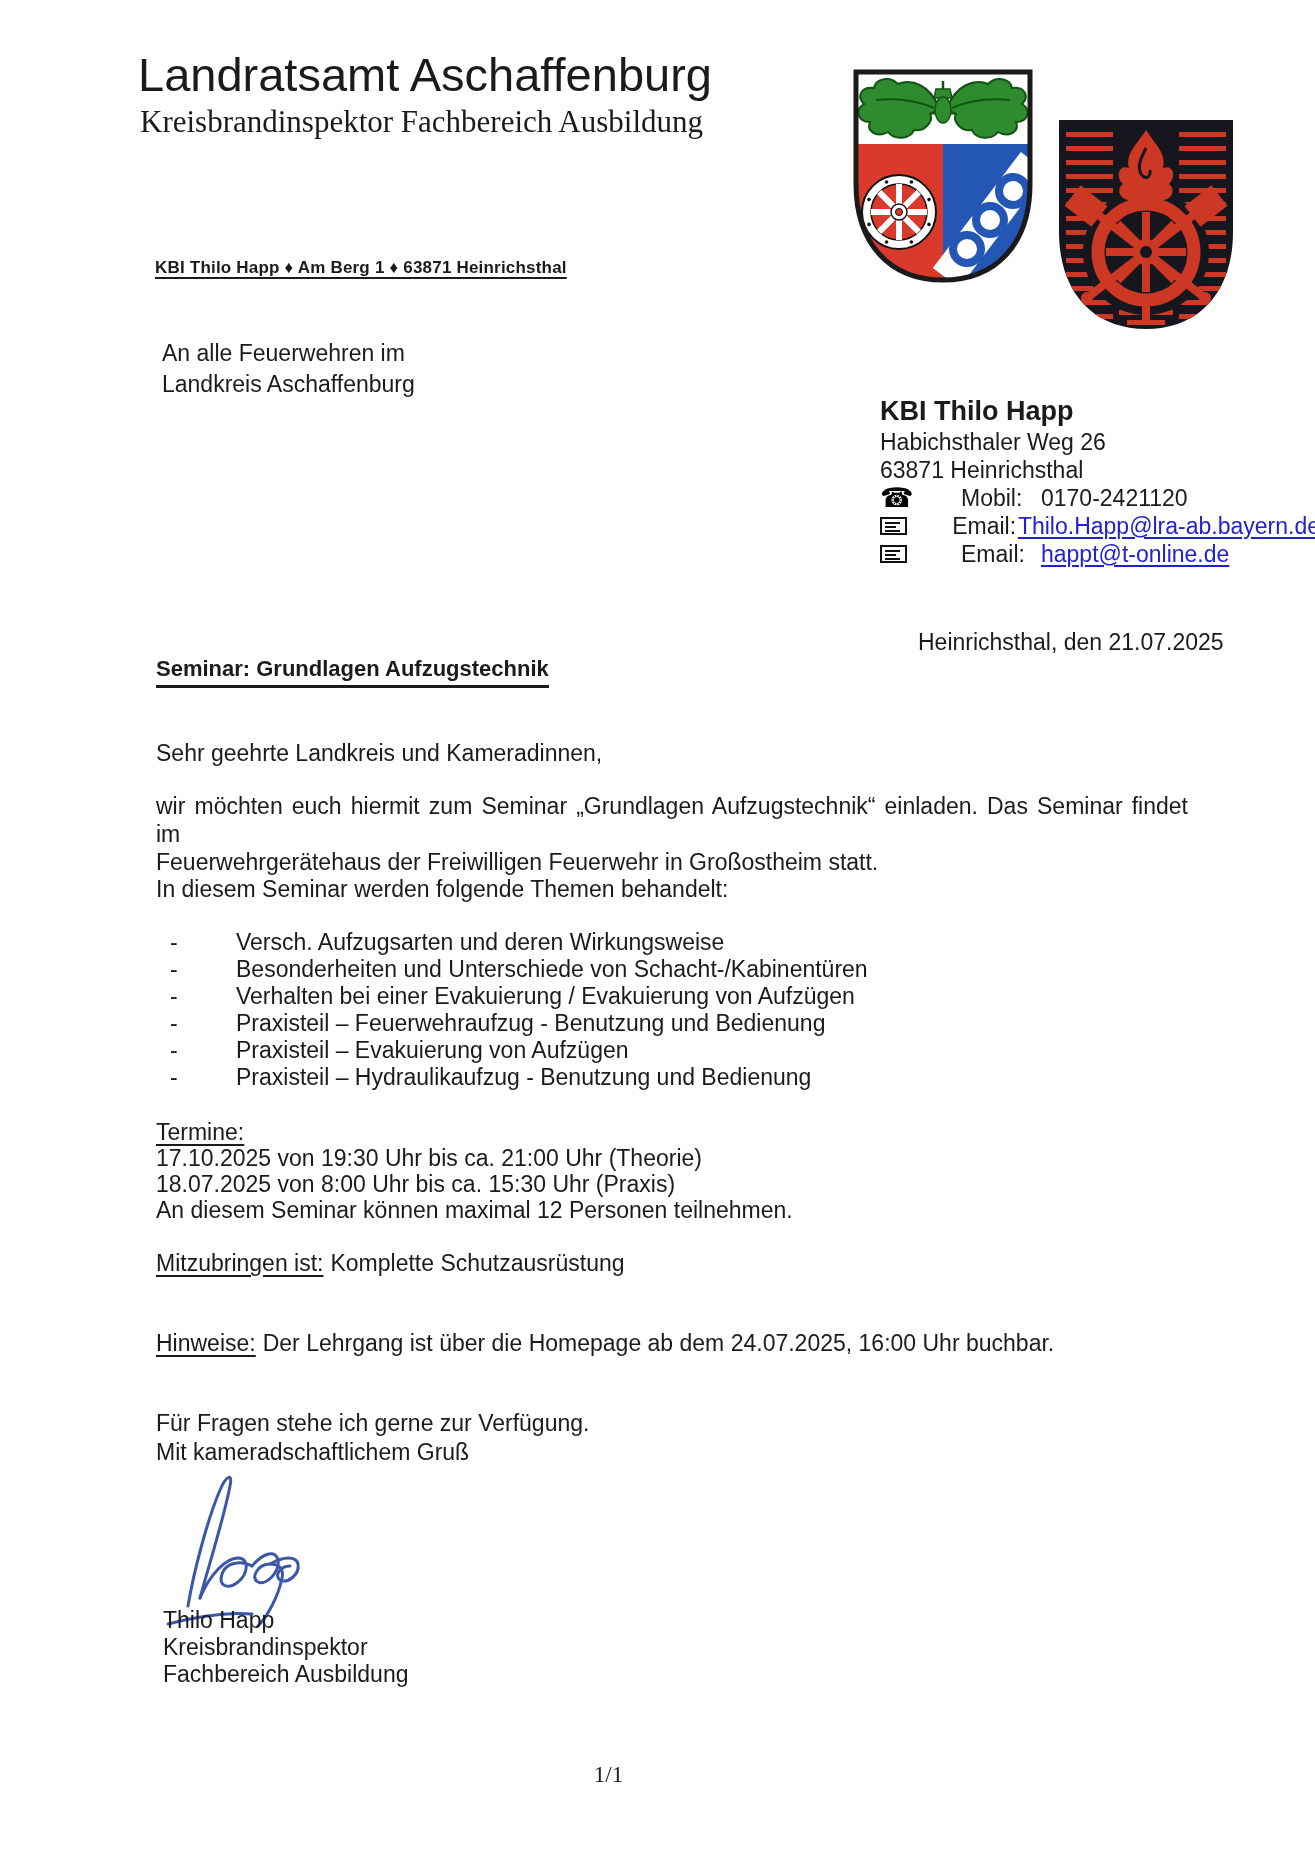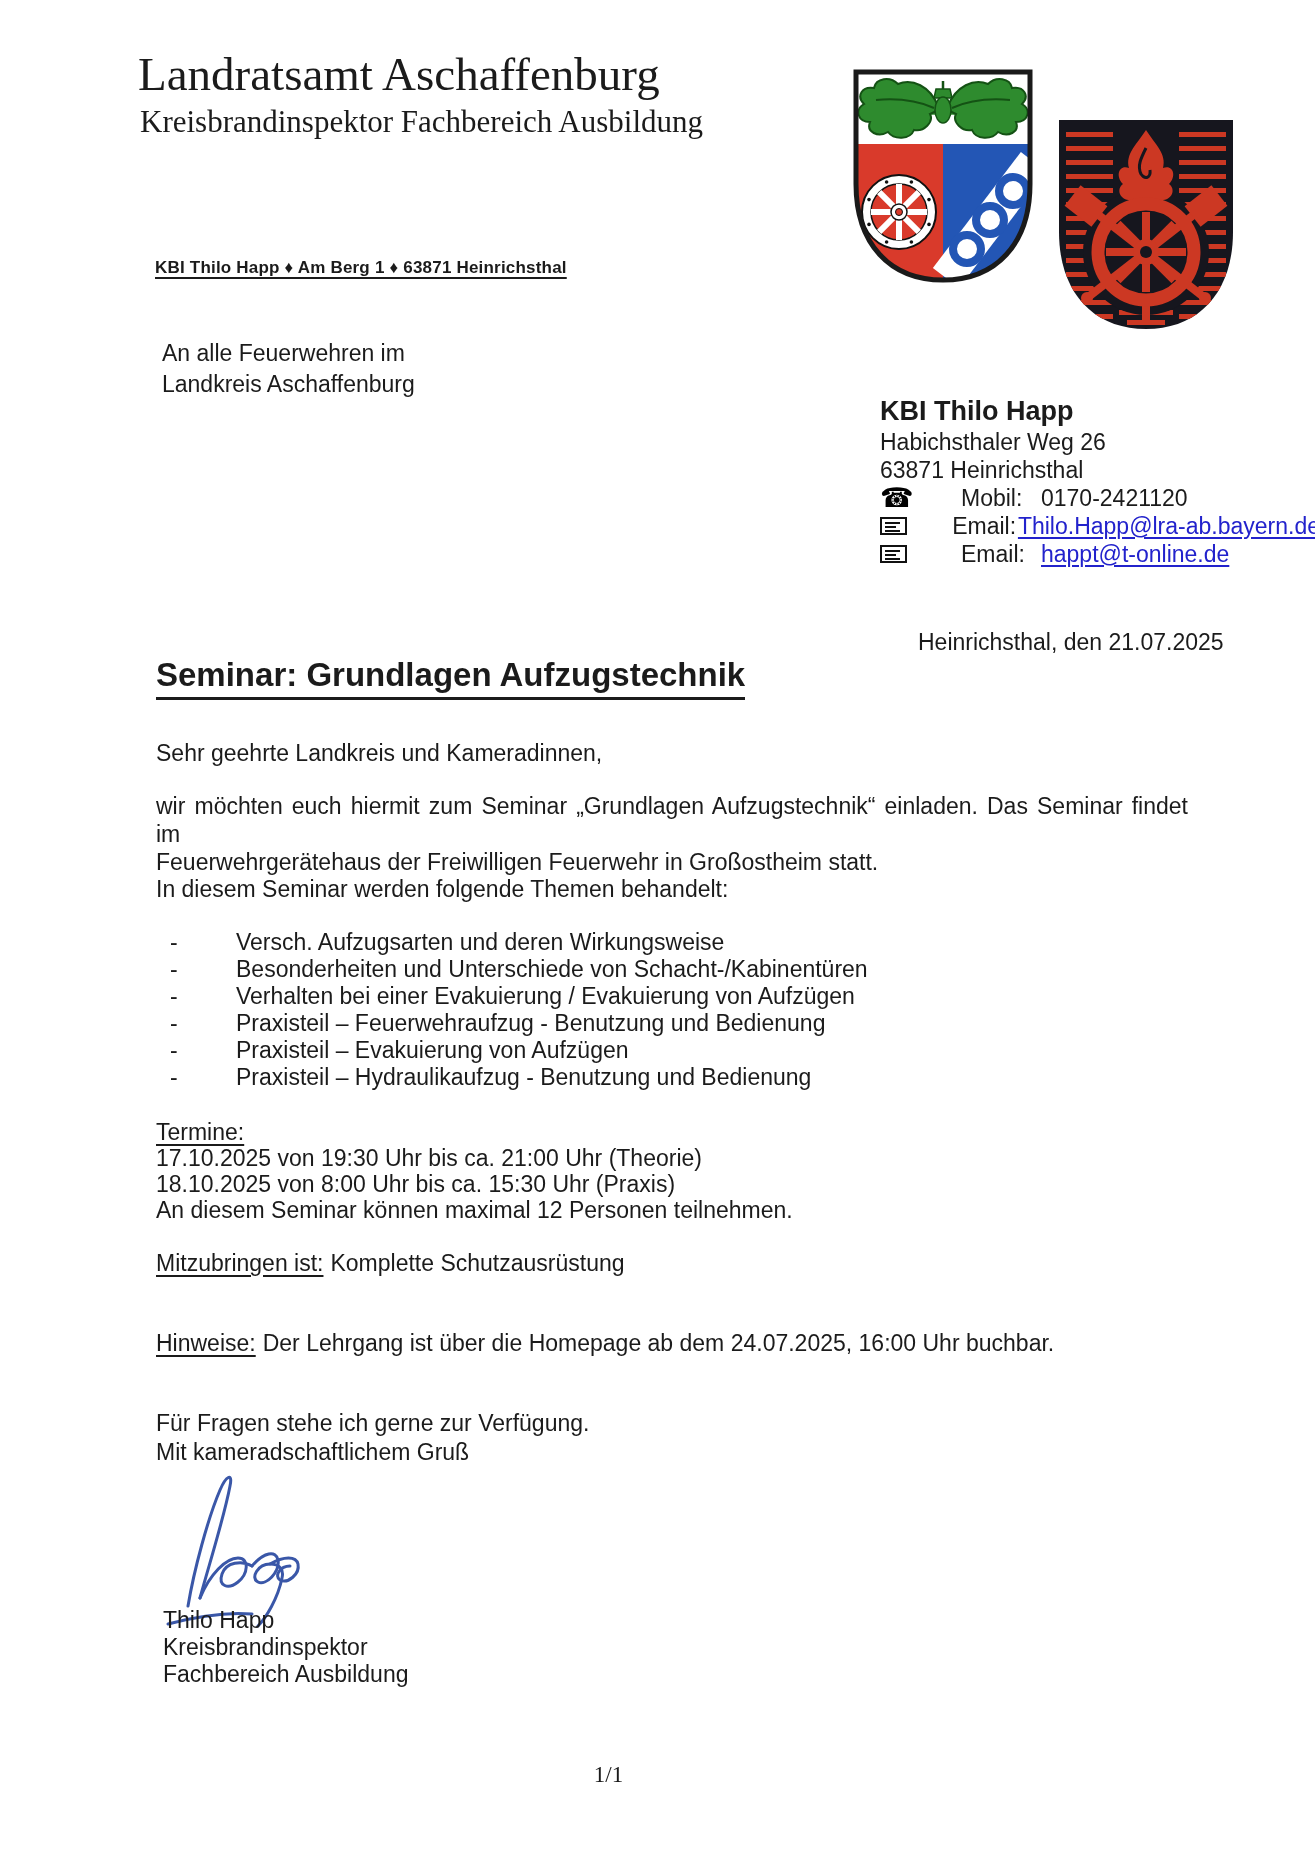--- a/index.html
+++ b/index.html
@@ -13,21 +13,21 @@
     --emblem-black:#16161e;
     --ink:#1b1b1b;
   }
   html,body{margin:0;padding:0;background:#ffffff;}
   .page{
     position:relative;width:1315px;height:1871px;margin:0 auto;background:#fff;
     font-family:"Liberation Sans",sans-serif;color:var(--ink);overflow:hidden;
   }
   .abs{position:absolute;}
 
-  .lh-title{left:138px;top:50px;font-family:Liberation Serif, serif;font-size:47px;line-height:1.05;white-space:nowrap;}
+  .lh-title{left:138px;top:50px;font-family:Liberation Sans, sans-serif;font-size:47px;line-height:1.05;white-space:nowrap;}
   .lh-subtitle{left:140px;top:104px;font-family:"Liberation Serif",serif;font-size:31px;white-space:nowrap;}
 
   .sender-line{
     left:155px;top:258px;font-size:17px;font-weight:700;letter-spacing:.2px;white-space:nowrap;
     text-decoration:underline;text-decoration-thickness:1.5px;text-underline-offset:4px;
   }
 
   .recipient{left:162px;top:338px;font-size:23px;line-height:31px;}
 
   .contact{left:880px;top:394px;width:440px;font-size:23px;}
@@ -42,21 +42,21 @@
   .phone-glyph{font-size:27px;line-height:1;color:#000;}
   .env-icon{
     display:inline-block;width:27px;height:18px;border:2px solid #111;box-sizing:border-box;background:
       linear-gradient(#111,#111) 3px 3px/15px 2px no-repeat,
       linear-gradient(#111,#111) 3px 7px/11px 2px no-repeat,
       linear-gradient(#111,#111) 3px 11px/15px 2px no-repeat;
   }
 
   .date-line{left:918px;top:629px;font-size:23px;white-space:nowrap;}
 
-  .subject{left:156px;top:656px;font-size:33px;font-weight:700;border-bottom:3px solid var(--ink);padding-bottom:3px;white-space:nowrap;}
+  .subject{left:156px;top:656px;font-size:22px;font-weight:700;border-bottom:3px solid var(--ink);padding-bottom:3px;white-space:nowrap;}
 
   .body-text{font-size:23px;line-height:28px;}
   .salutation{left:156px;top:739px;}
   .intro{left:156px;top:792px;width:1032px;}
   .intro .just{text-align:justify;text-align-last:justify;white-space:normal;}
   .topics-intro{left:156px;top:875px;}
   .topics{left:236px;top:929px;line-height:27px;}
   .topic-item{position:relative;white-space:nowrap;}
   .topic-item::before{content:"-";position:absolute;left:-66px;}
   .termine{left:156px;top:1119px;line-height:26px;}
@@ -220,21 +220,21 @@
     <div class="topic-item">Besonderheiten und Unterschiede von Schacht-/Kabinentüren</div>
     <div class="topic-item">Verhalten bei einer Evakuierung / Evakuierung von Aufzügen</div>
     <div class="topic-item">Praxisteil – Feuerwehraufzug - Benutzung und Bedienung</div>
     <div class="topic-item">Praxisteil – Evakuierung von Aufzügen</div>
     <div class="topic-item">Praxisteil – Hydraulikaufzug - Benutzung und Bedienung</div>
   </div>
 
   <div class="abs body-text termine">
     <div class="sec-heading">Termine:</div>
     <div>17.10.2025 von 19:30 Uhr bis ca. 21:00 Uhr (Theorie)</div>
-    <div>18.10.2025 von 8:00 Uhr bis ca. 15:30 Uhr (Praxis)</div>
+    <div>18.07.2025 von 8:00 Uhr bis ca. 15:30 Uhr (Praxis)</div>
     <div>An diesem Seminar können maximal 12 Personen teilnehmen.</div>
   </div>
 
   <div class="abs body-text mitzubringen">
     <span class="sec-heading">Mitzubringen ist:</span><span class="after-heading">Komplette Schutzausrüstung</span>
   </div>
 
   <div class="abs body-text hinweise">
     <div>
       <span class="sec-heading">Hinweise:</span><span class="after-heading">Der Lehrgang ist über die Homepage ab dem 24.07.2025, 16:00 Uhr buchbar.</span>

